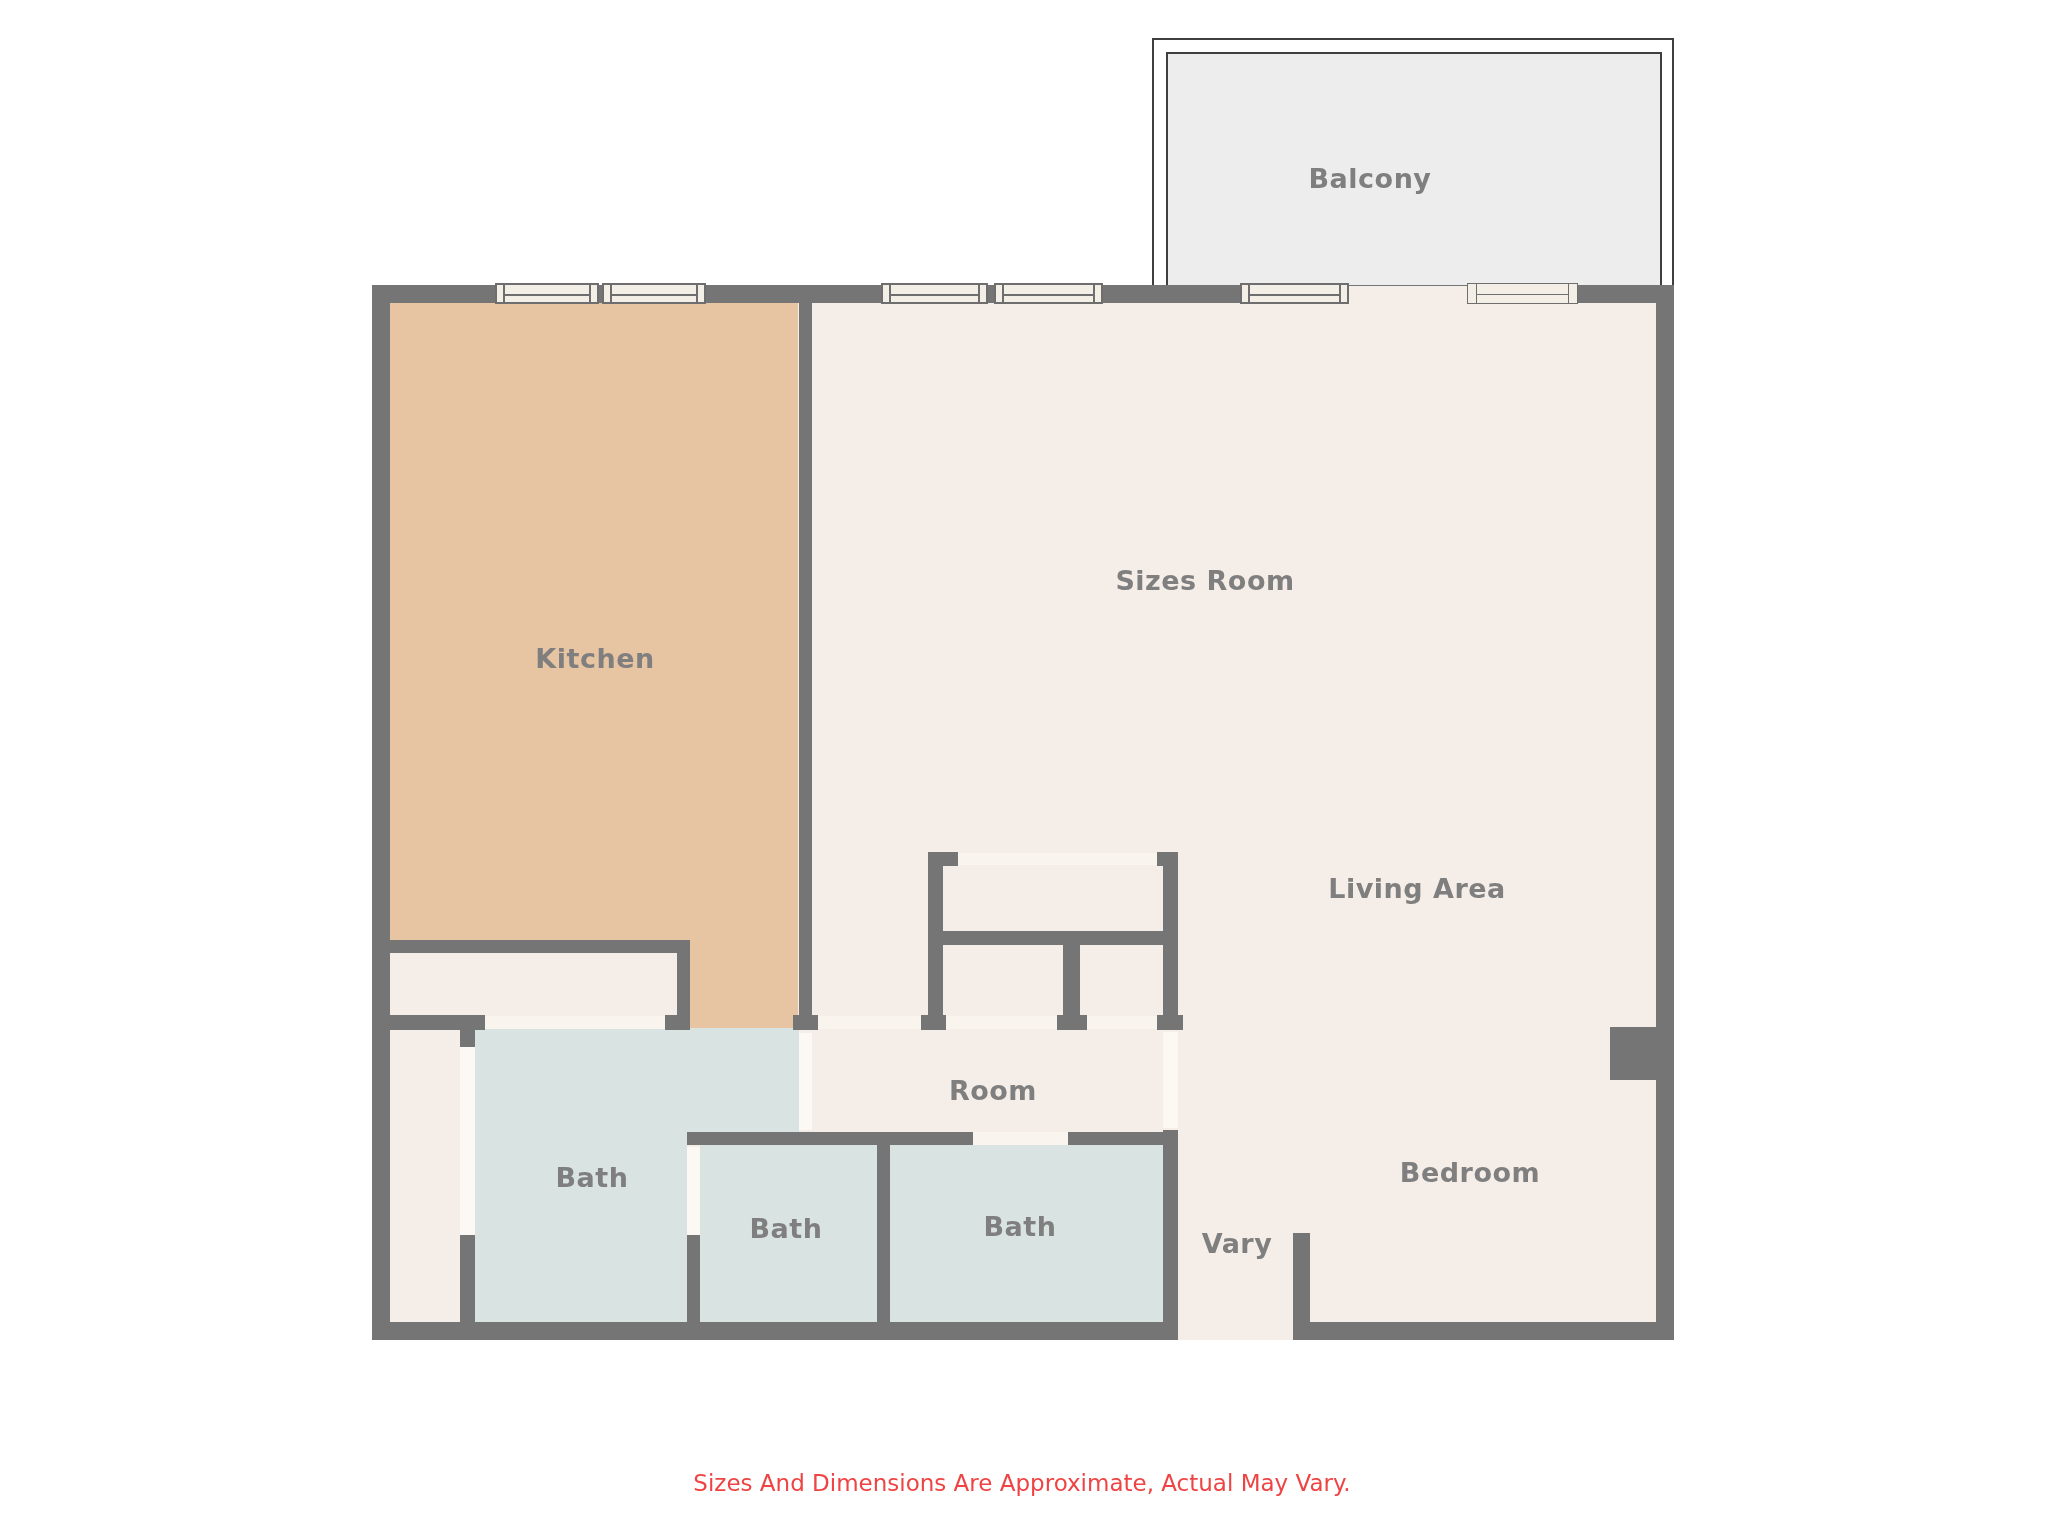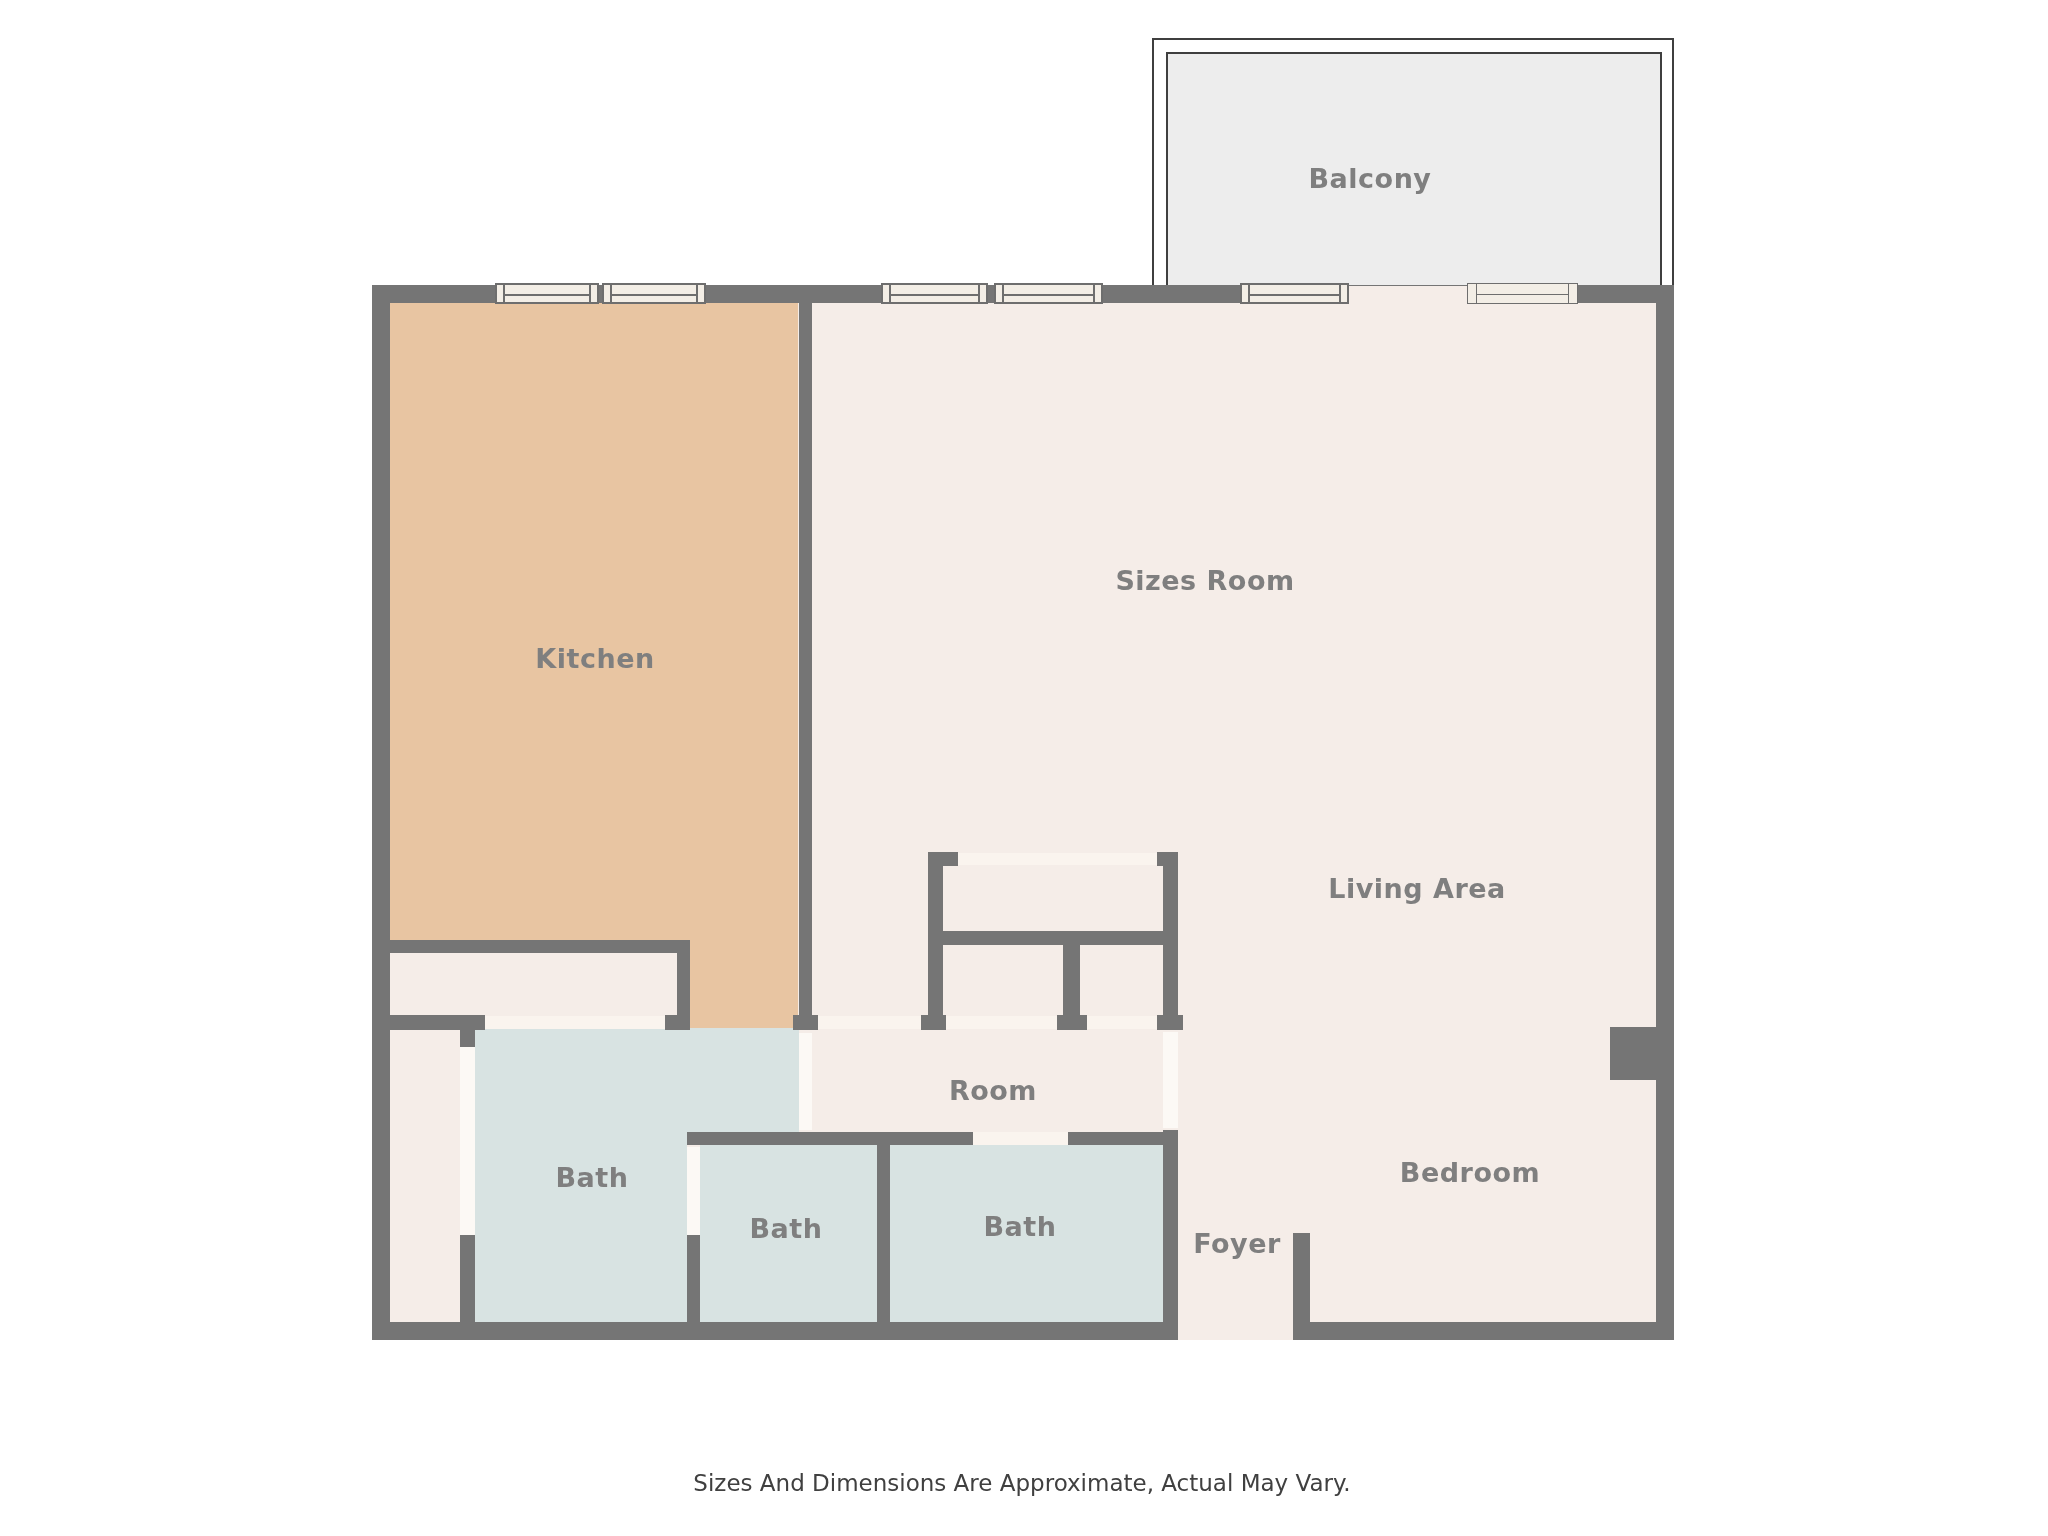--- a/index.html
+++ b/index.html
@@ -19,21 +19,21 @@
   .window::before{content:"";position:absolute;left:7px;right:7px;top:50%;border-top:2px solid #6e6e6e;}
   .wpost{position:absolute;top:-2px;bottom:-2px;width:10px;background:var(--windowFill,#f3eee6);
          border:2px solid #6e6e6e;box-sizing:border-box;}
   .wpost.l{left:-2px}.wpost.r{right:-2px}
   .window.thin{border-width:1px;}
   .window.thin::before{border-top-width:1px;}
   .window.thin .wpost{border-width:1px;top:-1px;bottom:-1px;}
   .roomlabel{position:absolute;transform:translate(-50%,-50%);color:var(--text,#7f7f7f);
              font-size:27px;letter-spacing:0.5px;white-space:nowrap;font-weight:bold;}
   .footer{position:absolute;left:1022px;top:1483px;transform:translate(-50%,-50%);
-          color:#404040;font-size:23px;white-space:nowrap;}
+          color:#ef4444;font-size:23px;white-space:nowrap;}
 </style>
 </head>
 <body>
 
 <div class="stage">
 
   <div class="balcony-outer" style="left:1152px;top:38px;width:522px;height:247px;"></div>
   <div class="balcony-inner" style="left:1166px;top:52px;width:496px;height:233px;"></div>
 
   <div class="f floor" style="left:390px;top:303px;width:1266px;height:1019px;"></div>
@@ -114,18 +114,18 @@
   </div>
 
   <div class="roomlabel" style="left:1370px;top:178px;">Balcony</div>
   <div class="roomlabel" style="left:595px;top:658px;">Kitchen</div>
   <div class="roomlabel" style="left:1205px;top:580px;">Sizes Room</div>
   <div class="roomlabel" style="left:1417px;top:888px;">Living Area</div>
   <div class="roomlabel" style="left:993px;top:1090px;">Room</div>
   <div class="roomlabel" style="left:592px;top:1177px;">Bath</div>
   <div class="roomlabel" style="left:786px;top:1228px;">Bath</div>
   <div class="roomlabel" style="left:1020px;top:1226px;">Bath</div>
-  <div class="roomlabel" style="left:1237px;top:1243px;">Foyer</div>
+  <div class="roomlabel" style="left:1237px;top:1243px;">Vary</div>
   <div class="roomlabel" style="left:1470px;top:1172px;">Bedroom</div>
 
   <div class="footer">Sizes And Dimensions Are Approximate, Actual May Vary.</div>
 
 </div>
 
 </body></html>

